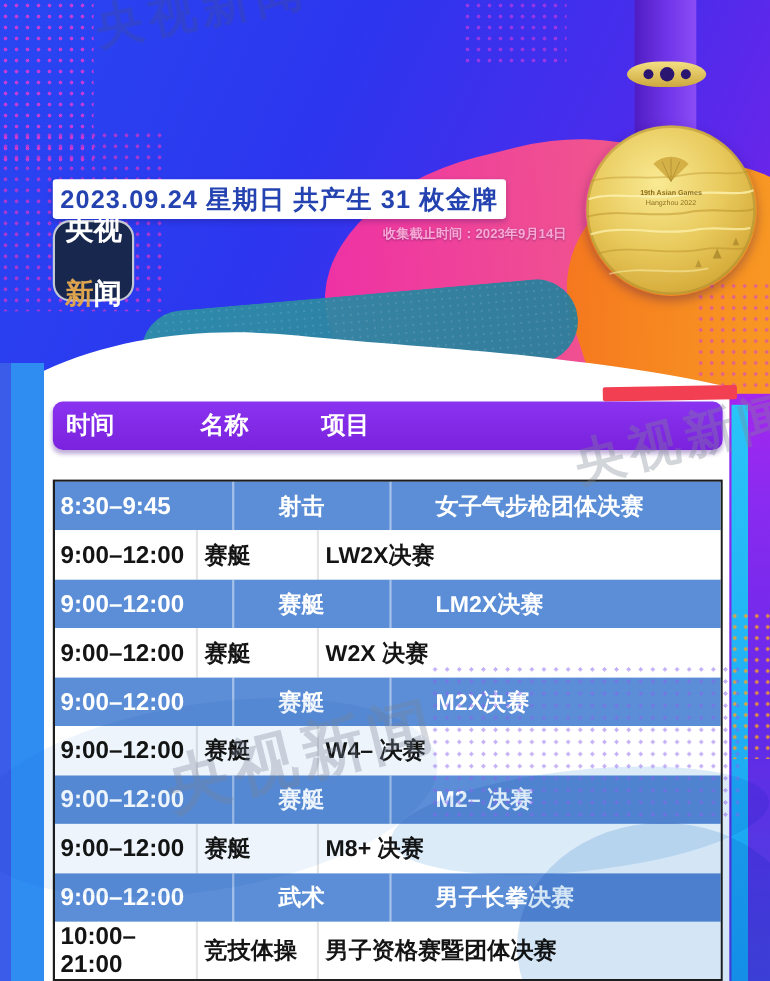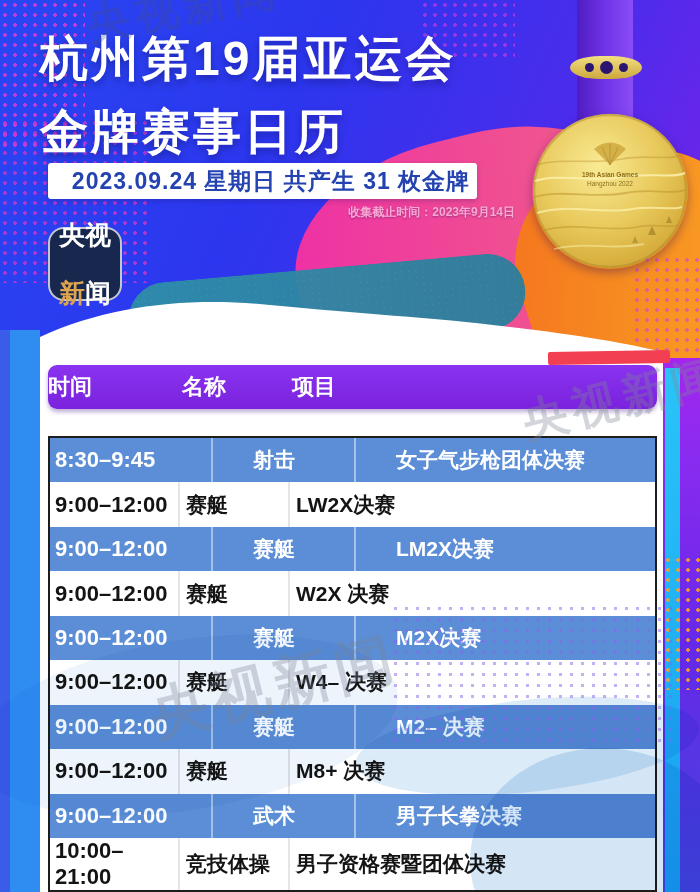--- a/index.html
+++ b/index.html
@@ -37,24 +37,24 @@
   .clasp .h-s{width:9px;height:9px;} .clasp .h-c{width:13px;height:13px;}
   .medal{left:532px;top:113px;width:156px;height:156px;z-index:4;border-radius:50%;
     box-shadow:0 4px 10px rgba(40,10,90,.35);}
   .medal svg{display:block;}
 
   
   .title{left:40px;top:22px;z-index:6;color:#fff;font-weight:900;font-size:48px;
     line-height:73px;letter-spacing:3px;text-shadow:0 4px 7px rgba(10,10,70,.35);white-space:pre;}
   .date-banner{left:48px;top:163px;width:412px;height:36px;z-index:6;background:#fff;border-radius:3px;
     color:#2443b0;font-size:23px;font-weight:800;text-align:center;line-height:36px;letter-spacing:1px;
-    box-shadow:0 2px 5px rgba(30,20,90,.25);padding-left:17px;}
+    box-shadow:0 2px 5px rgba(30,20,90,.25);}
   .notes{left:300px;top:203px;width:215px;z-index:6;color:#f9a8d4;font-size:12px;font-weight:700;
     text-align:right;line-height:18px;text-shadow:0 1px 2px rgba(40,20,90,.4);}
-  .logo{left:48px;top:227px;width:74px;height:74px;z-index:6;background:#17274e;border-radius:16px;
+  .logo{left:48px;top:200px;width:74px;height:74px;z-index:6;background:#17274e;border-radius:16px;
     border:2px solid rgba(255,255,255,.75);box-sizing:border-box;display:flex;flex-direction:column;
     align-items:center;justify-content:center;color:#fff;font-weight:900;font-size:26px;line-height:30px;gap:28px;}
   .logo .gold{color:#dfa54e;}
 
   
   .left-strip{left:0;top:330px;width:40px;height:562px;z-index:4;
     background:linear-gradient(90deg,#3a5ce8 0,#3a5ce8 10px,#2f8df2 10px);}
   .right-strip{left:663px;top:358px;width:37px;height:534px;z-index:4;
     background:linear-gradient(180deg,#a526ee 0%,#8a2bf0 18%,#6528e8 55%,#4646dd 100%);}
   .cyan-stripe{left:665px;top:368px;width:15px;height:524px;z-index:5;
@@ -63,21 +63,21 @@
     border-radius:2px;transform:rotate(-1deg);}
 
   
   .card-wave{left:40px;top:297px;z-index:5;}
   .card{left:40px;top:355px;width:623px;height:537px;z-index:5;background:#fff;}
   .thead{left:48px;top:365px;width:609px;height:44px;z-index:7;box-sizing:border-box;
     background:linear-gradient(180deg,#8a33f0,#7a22dd);border-radius:9px;
     display:flex;align-items:center;color:#fff;font-size:22px;font-weight:600;
     box-shadow:0 3px 4px rgba(70,20,140,.35);}
   .thead .th{box-sizing:border-box;}
-  .thead .th:nth-child(1){width:128px;}
+  .thead .th:nth-child(1){width:128px;padding-left:12px;}
   .thead .th:nth-child(2){width:110px;padding-left:6px;}
   .thead .th:nth-child(3){flex:1;padding-left:6px;}
   .table{left:48px;top:436px;width:609px;height:456px;z-index:7;box-sizing:border-box;
     border:2px solid #1d1d1d;display:flex;flex-direction:column;background:#fff;}
   .trow{flex:1;display:flex;align-items:center;background:#fff;color:#141414;}
   .trow.blue{background:#5b8ed6;color:#fff;gap:33px;}
   .cell{box-sizing:border-box;height:100%;display:flex;align-items:center;font-weight:700;}
   .cell+.cell{border-left:2px solid rgba(0,0,0,.10);}
   .trow.blue .cell+.cell{border-left-color:rgba(255,255,255,.45);padding-left:40px;}
   .c-time{width:128px;padding-left:5px;font-size:22px;}
@@ -137,21 +137,20 @@
       <path d="M78,52 L62,36 A23,23 0 0 1 94,36 Z" fill="#caa234" opacity=".75"></path>
       <path d="M78,52 L70,34 M78,52 L78,31 M78,52 L86,34" stroke="#9c7c28" stroke-width=".8" opacity=".6" fill="none"></path>
       <text x="78" y="64" font-size="6.5" font-weight="bold" fill="#8f6f1e" text-anchor="middle">19th Asian Games</text>
       <text x="78" y="73" font-size="6.5" fill="#8f6f1e" text-anchor="middle">Hangzhou 2022</text>
       <path d="M116,122 l4,-9 4,9 z" fill="#8f6f1e" opacity=".55"></path>
       <path d="M134,110 l3,-7 3,7 z" fill="#8f6f1e" opacity=".5"></path>
       <path d="M100,130 l3,-7 3,7 z" fill="#8f6f1e" opacity=".45"></path>
     </svg>
   </div>
 
-  <div class="abs title"><span>杭州第19届亚运会</span><br><span>金牌赛事日历</span></div>
   <div class="abs date-banner">2023.09.24 星期日  共产生 31 枚金牌</div>
   <div class="abs notes">
     <div>收集截止时间：2023年9月14日</div>
   </div>
   <div class="abs logo">
     <div>央视</div>
     <div><span class="gold">新</span><span>闻</span></div>
   </div>
 
   <div class="abs left-strip"></div>

